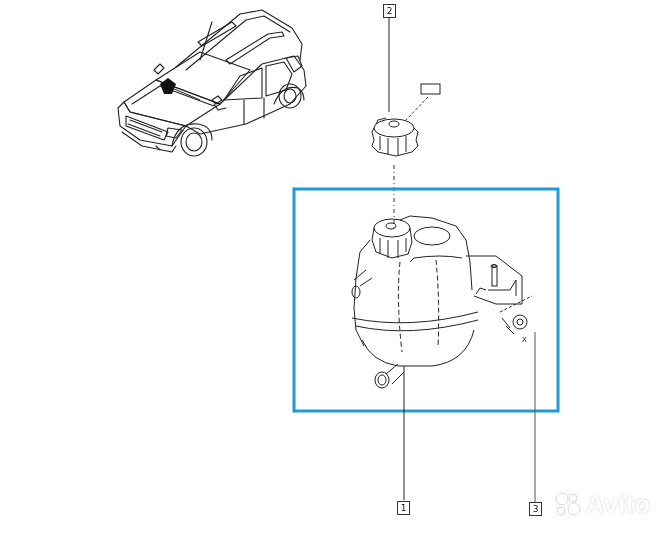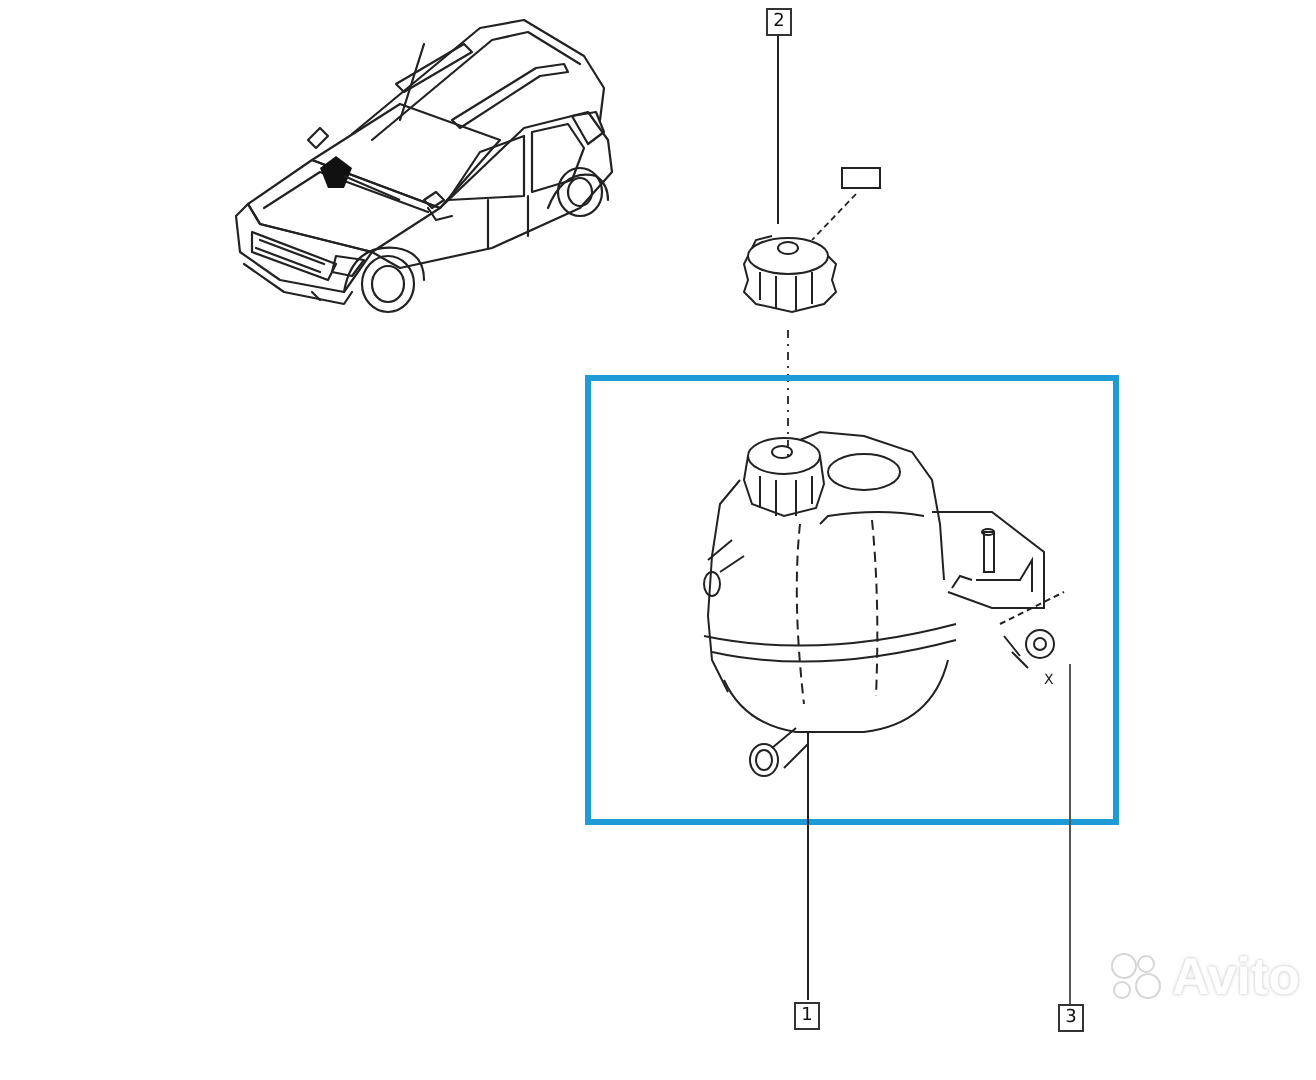--- a/index.html
+++ b/index.html
@@ -3,21 +3,21 @@
 <meta charset="utf-8">
 <style>
   html, body { margin: 0; padding: 0; background: #ffffff; }
   body { width: 658px; height: 540px; position: relative; overflow: hidden; font-family: "DejaVu Sans", sans-serif; }
   .canvas { position: absolute; left: 0; top: 0; width: 658px; height: 540px; }
   .callout {
     position: absolute; width: 11px; height: 12px; border: 1px solid #333;
     background: #fff; font: 9px/12px "DejaVu Sans", sans-serif; color: #111; text-align: center;
   }
   .watermark {
-    position: absolute; left: 552px; top: 472px; width: 100px; height: 32px;
+    position: absolute; left: 552px; top: 488px; width: 100px; height: 32px;
     display: flex; align-items: center; gap: 4px; opacity: 0.85;
   }
   .watermark-text {
     font: bold 26px/1 "Liberation Sans", sans-serif; color: #fff;
     text-shadow: 0 0 2px #ccc, 0 0 1px #bbb;
   }
 </style>
 </head>
 <body>
 

